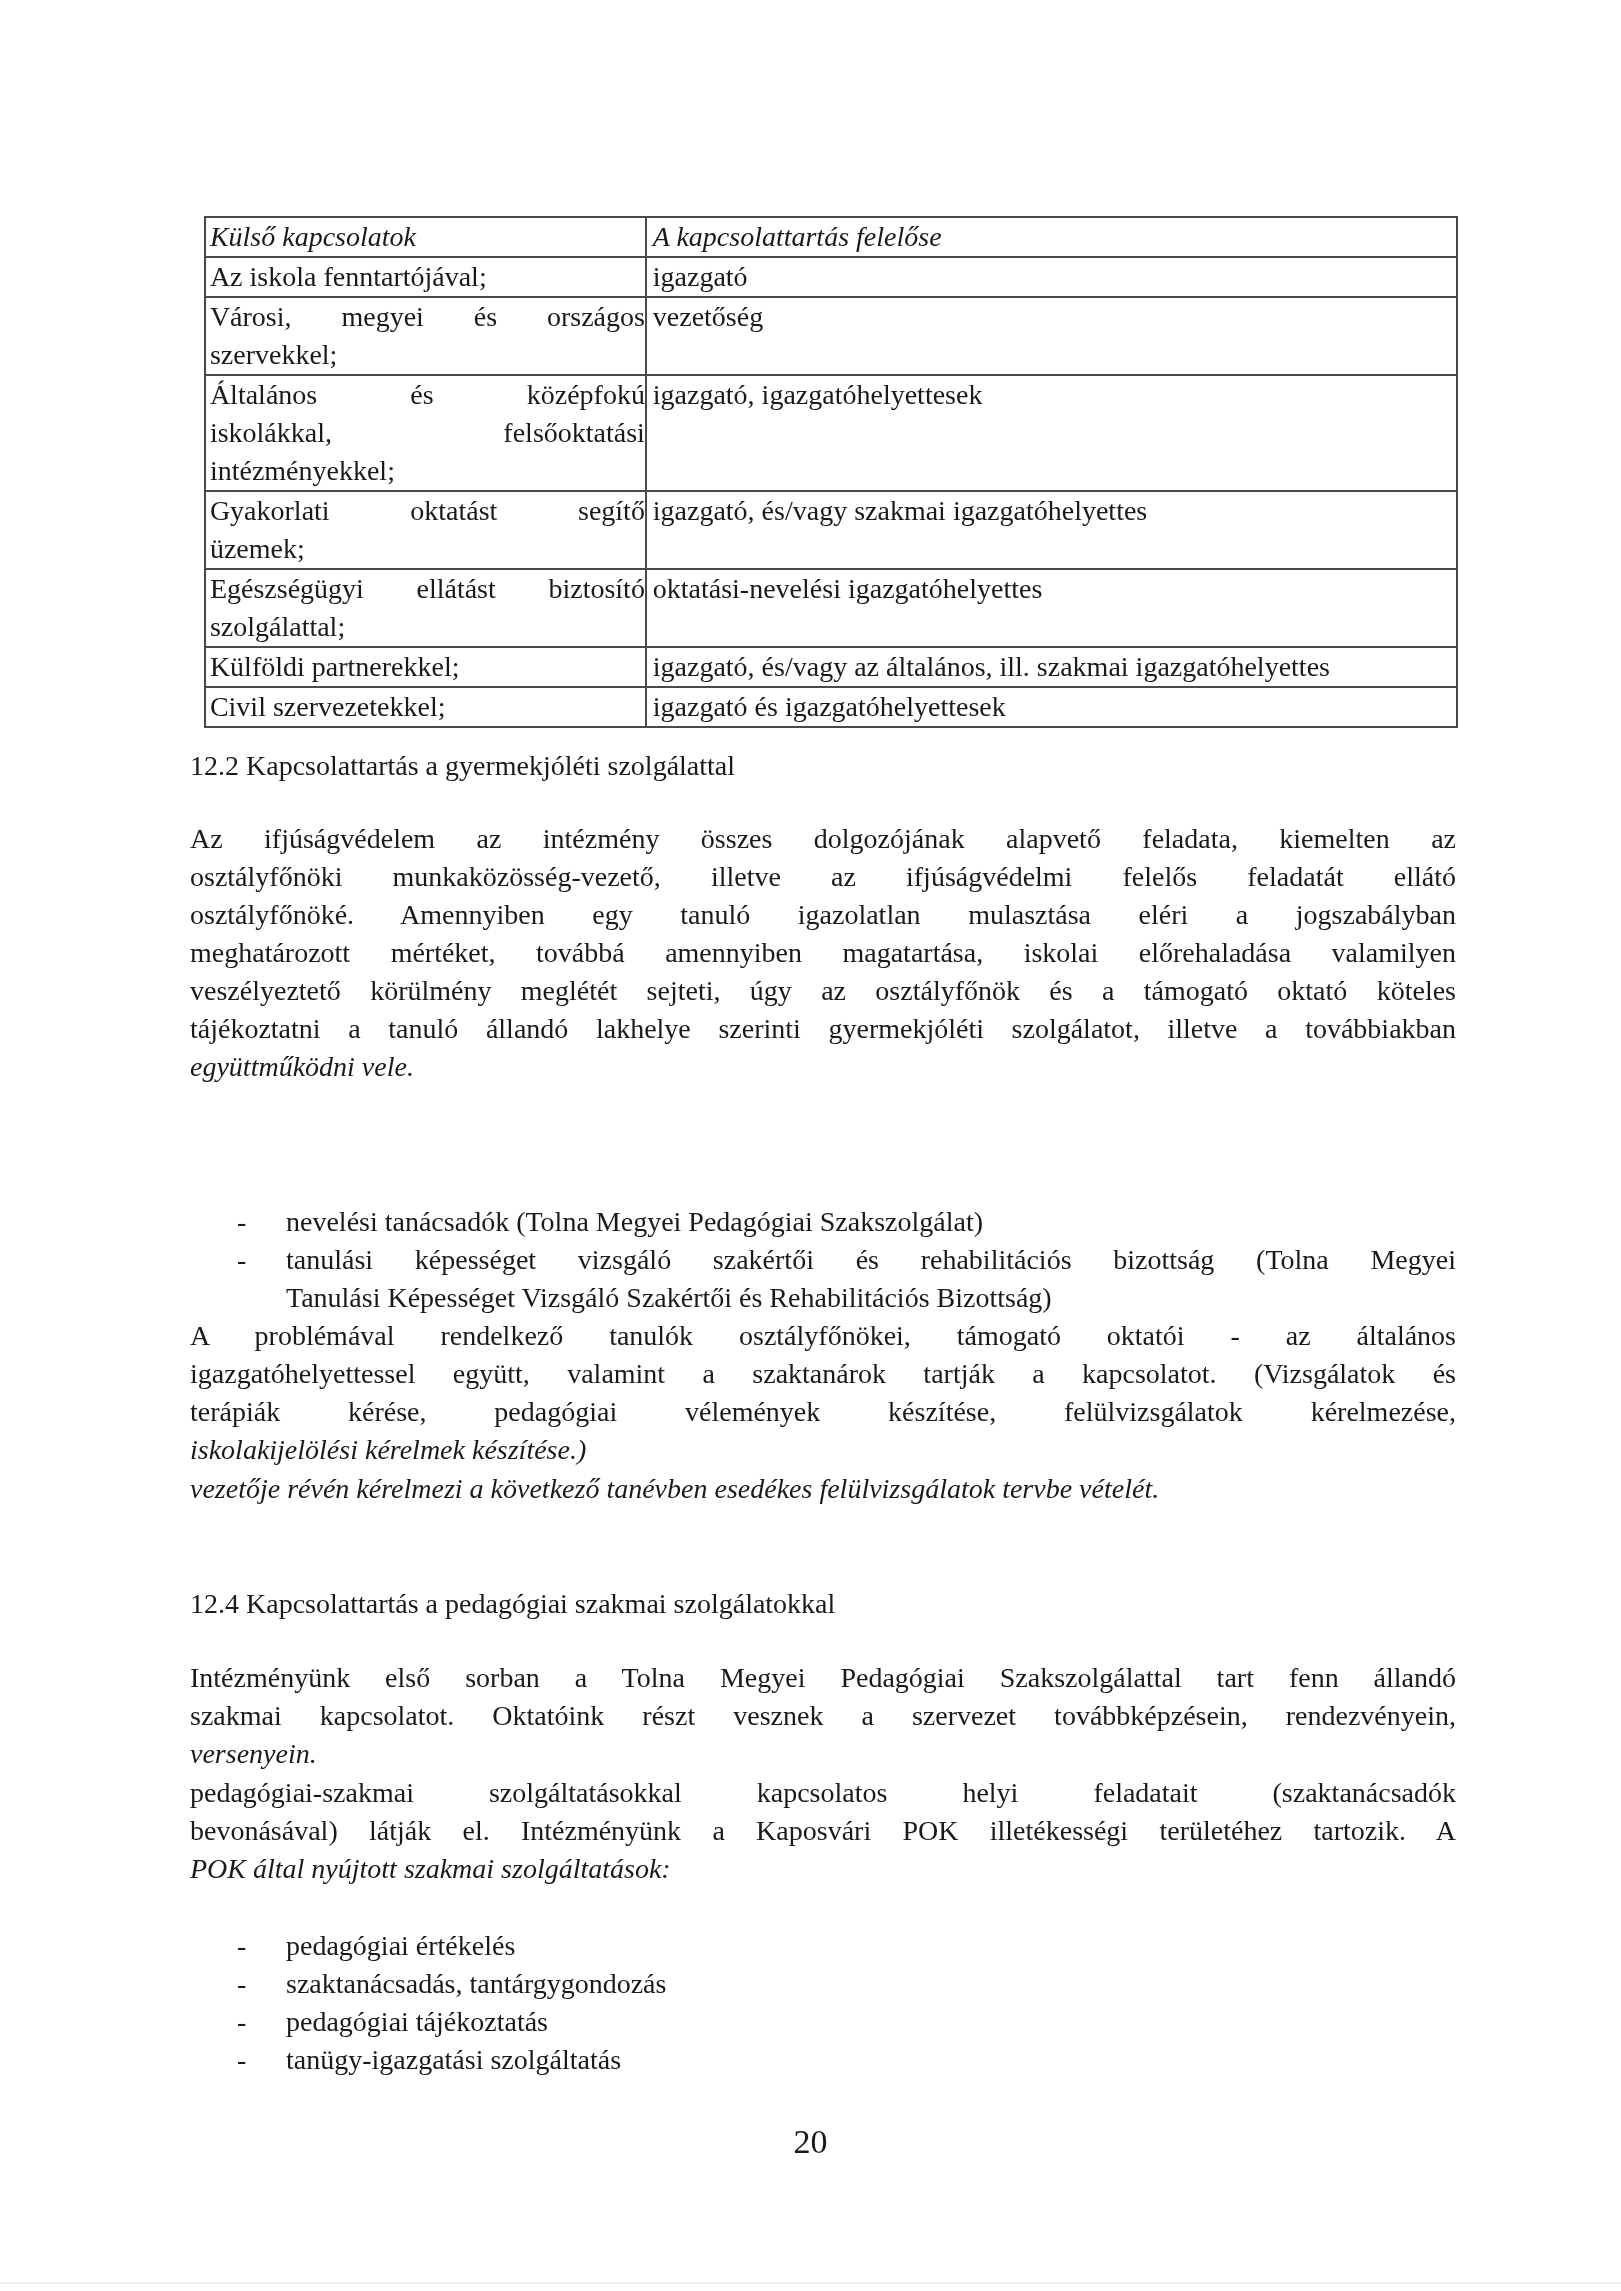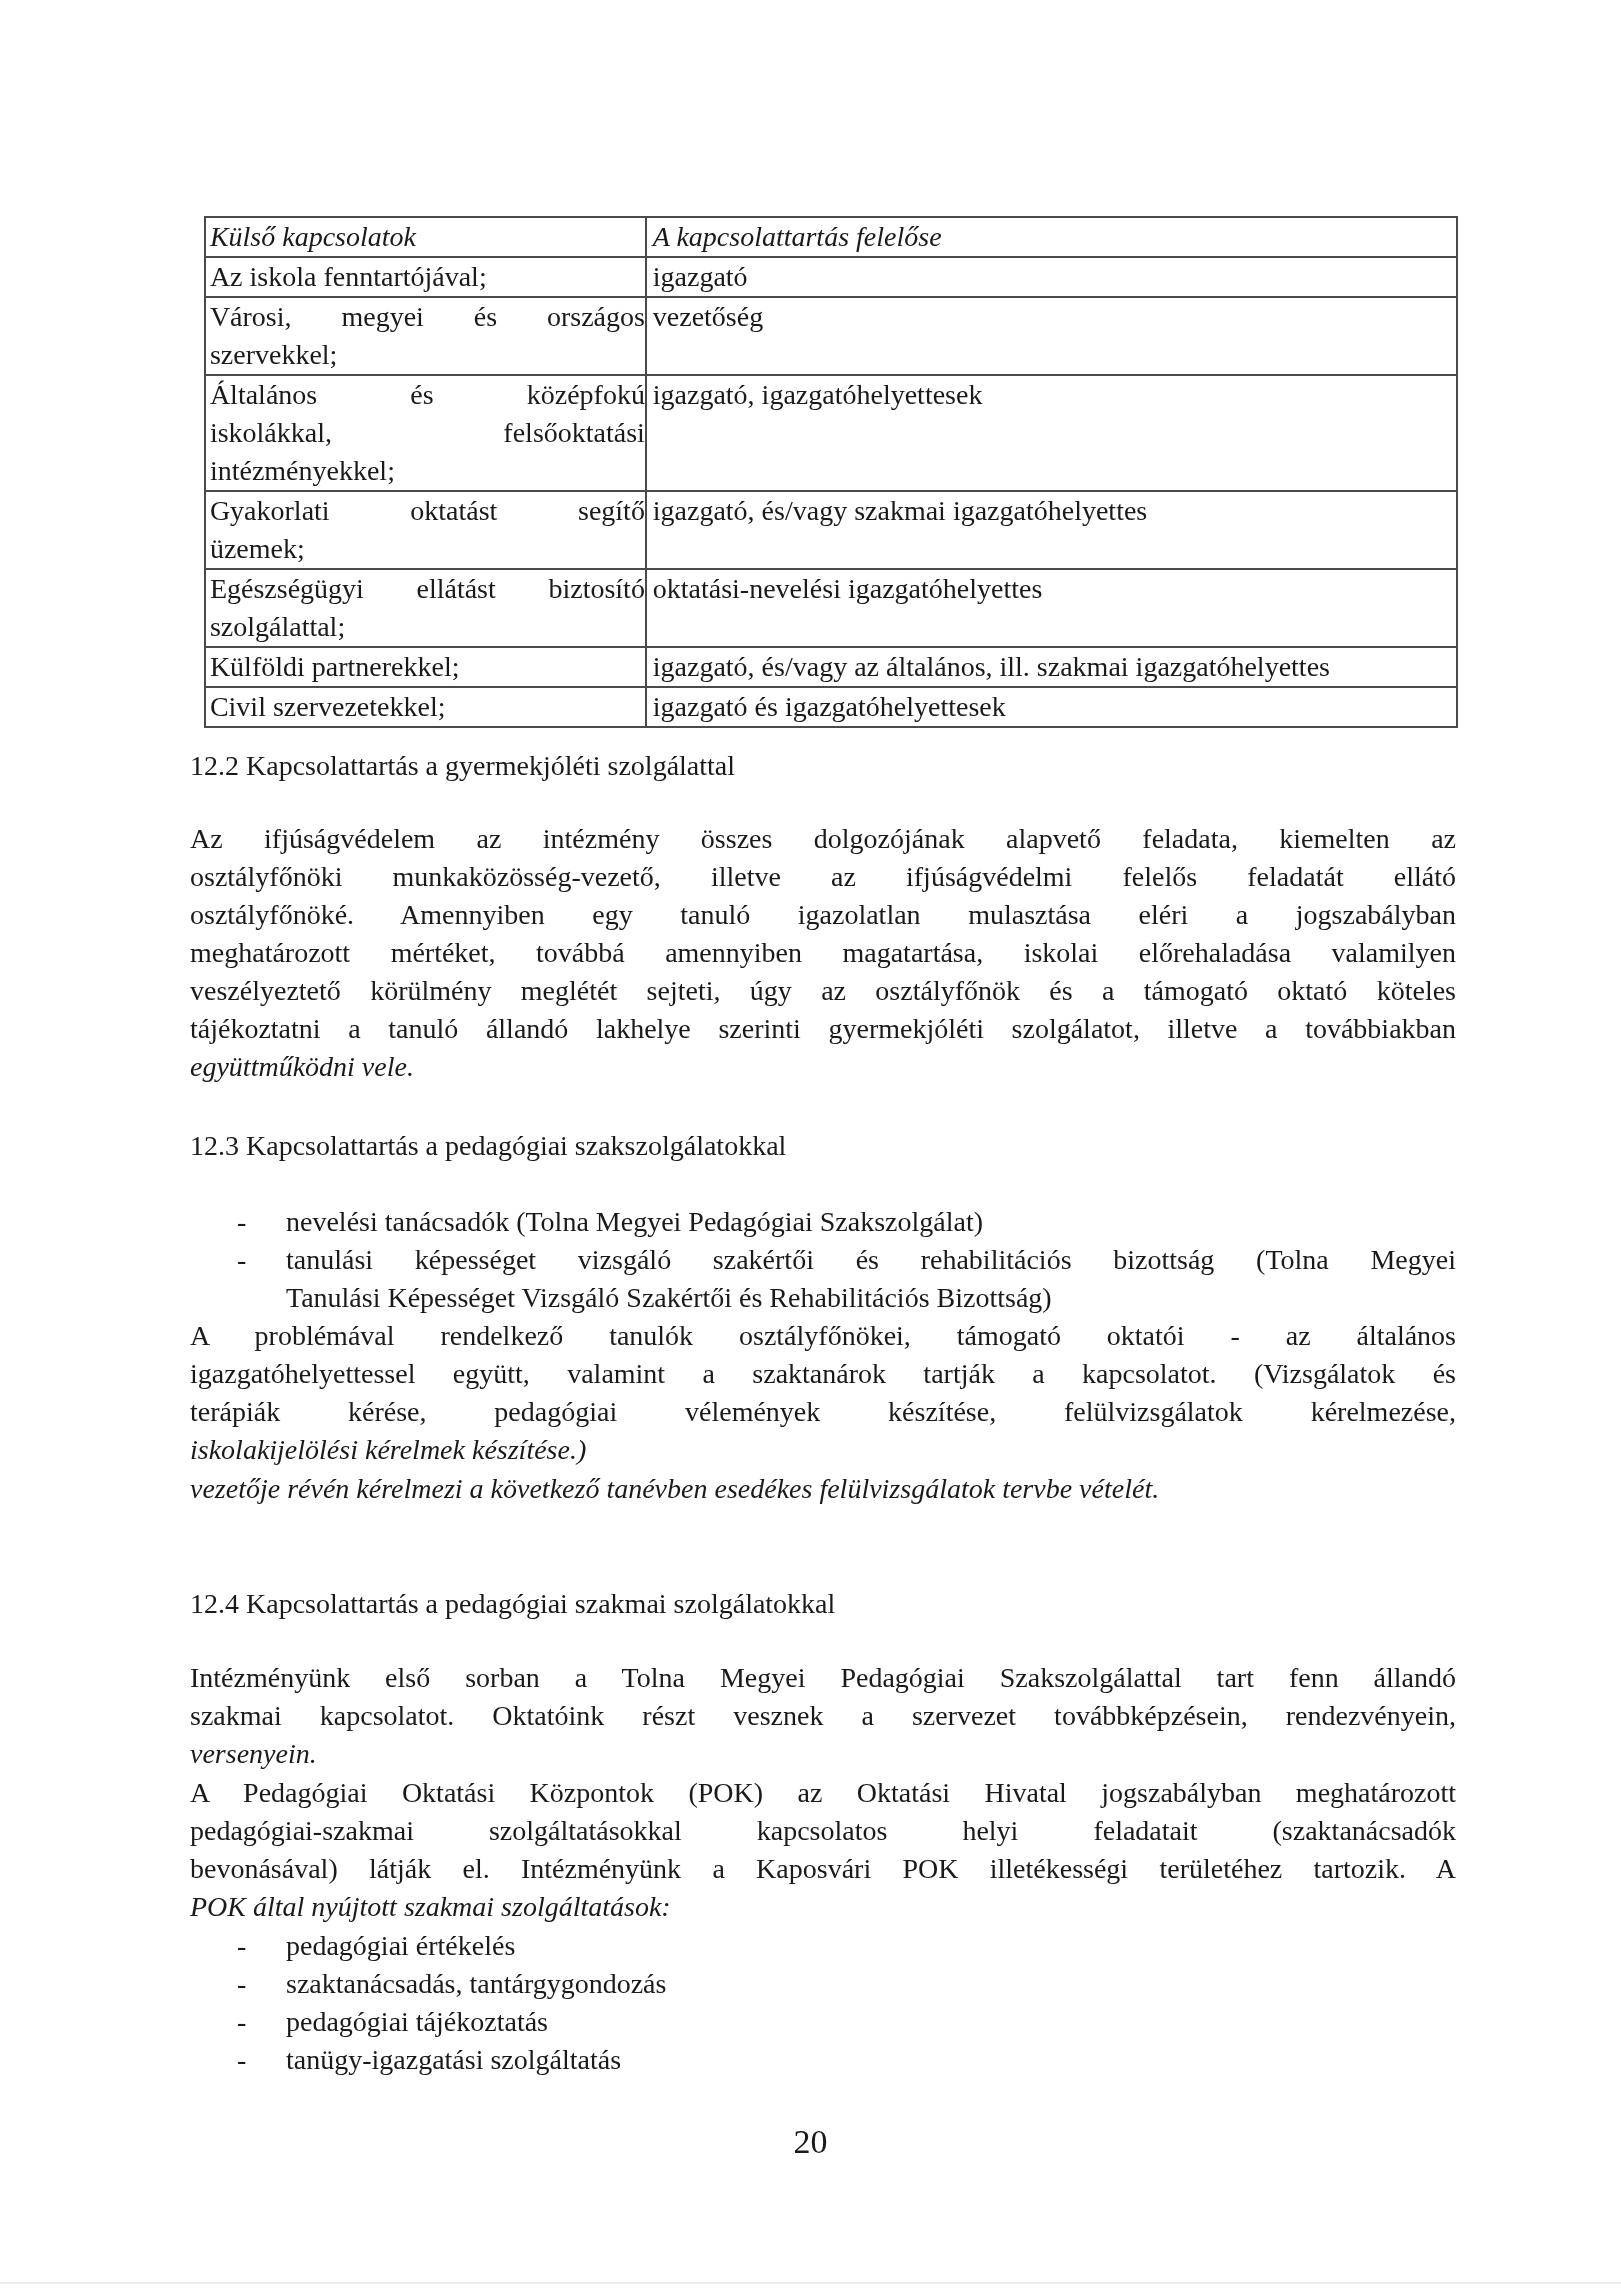--- a/index.html
+++ b/index.html
@@ -190,21 +190,20 @@
   <p class="para" style="top:820px;">
     <span class="line">Az ifjúságvédelem az intézmény összes dolgozójának alapvető feladata, kiemelten az</span>
     <span class="line">osztályfőnöki munkaközösség-vezető, illetve az ifjúságvédelmi felelős feladatát ellátó</span>
     <span class="line">osztályfőnöké. Amennyiben egy tanuló igazolatlan mulasztása eléri a jogszabályban</span>
     <span class="line">meghatározott mértéket, továbbá amennyiben magatartása, iskolai előrehaladása valamilyen</span>
     <span class="line">veszélyeztető körülmény meglétét sejteti, úgy az osztályfőnök és a támogató oktató köteles</span>
     <span class="line">tájékoztatni a tanuló állandó lakhelye szerinti gyermekjóléti szolgálatot, illetve a továbbiakban</span>
     <span class="line last">együttműködni vele.</span>
   </p>
 
-  <h2 class="section-heading" style="top:1127px;">12.3 Kapcsolattartás a pedagógiai szakszolgálatokkal</h2>
   <ul class="bullet-list" style="top:1203px;">
     <li>
       <span class="dash">-</span>
       <span class="line">nevelési tanácsadók (Tolna Megyei Pedagógiai Szakszolgálat)</span>
     </li>
     <li>
       <span class="dash">-</span>
       <span class="line justified">tanulási képességet vizsgáló szakértői és rehabilitációs bizottság (Tolna Megyei</span>
       <span class="line">Tanulási Képességet Vizsgáló Szakértői és Rehabilitációs Bizottság)</span>
     </li>
@@ -219,21 +218,20 @@
     <span class="line last">vezetője révén kérelmezi a következő tanévben esedékes felülvizsgálatok tervbe vételét.</span>
   </p>
 
   <h2 class="section-heading" style="top:1585px;">12.4 Kapcsolattartás a pedagógiai szakmai szolgálatokkal</h2>
   <p class="para" style="top:1659px;">
     <span class="line">Intézményünk első sorban a Tolna Megyei Pedagógiai Szakszolgálattal tart fenn állandó</span>
     <span class="line">szakmai kapcsolatot. Oktatóink részt vesznek a szervezet továbbképzésein, rendezvényein,</span>
     <span class="line last">versenyein.</span>
   </p>
   <p class="para" style="top:1774px;">
-    <span class="line">A Pedagógiai Oktatási Központok (POK) az Oktatási Hivatal jogszabályban meghatározott</span>
     <span class="line">pedagógiai-szakmai szolgáltatásokkal kapcsolatos helyi feladatait (szaktanácsadók</span>
     <span class="line">bevonásával) látják el. Intézményünk a Kaposvári POK illetékességi területéhez tartozik. A</span>
     <span class="line last">POK által nyújtott szakmai szolgáltatások:</span>
   </p>
   <ul class="bullet-list" style="top:1927px;">
     <li>
       <span class="dash">-</span>
       <span class="line">pedagógiai értékelés</span>
     </li>
     <li>

